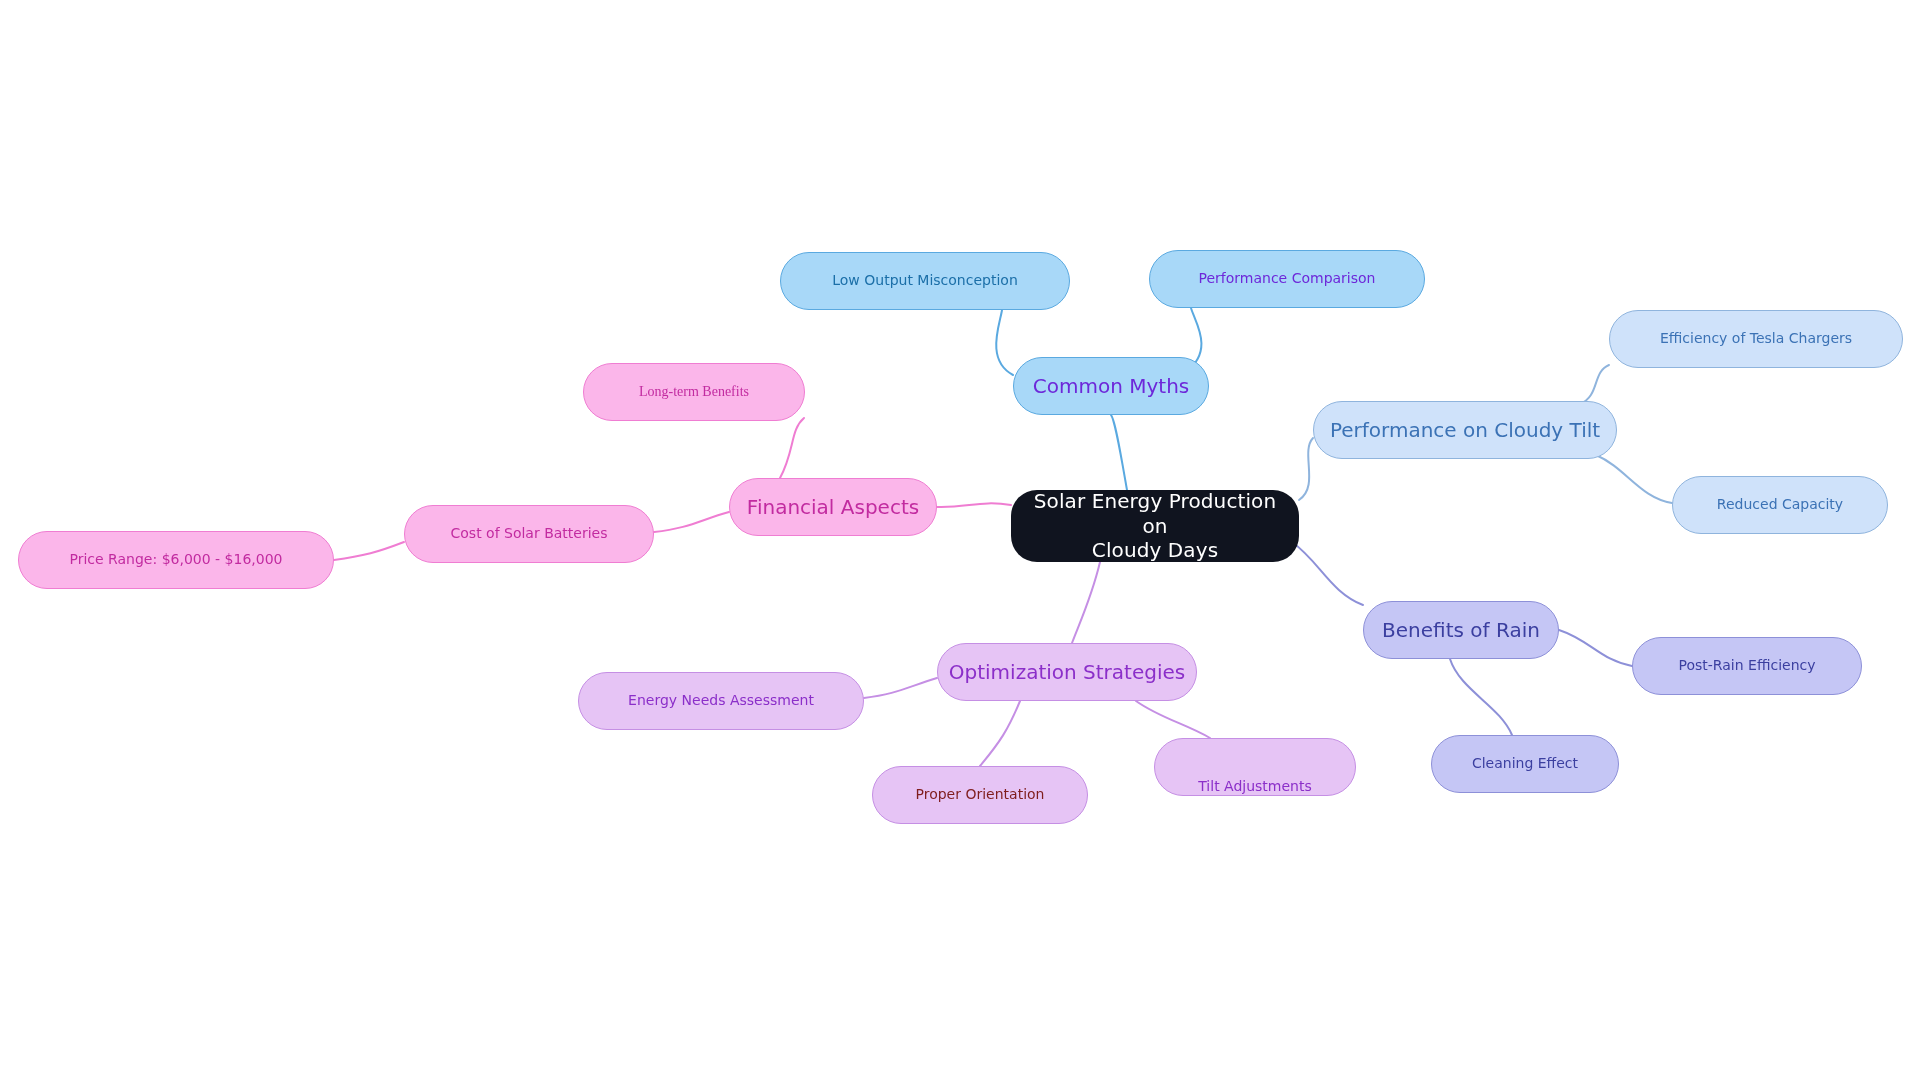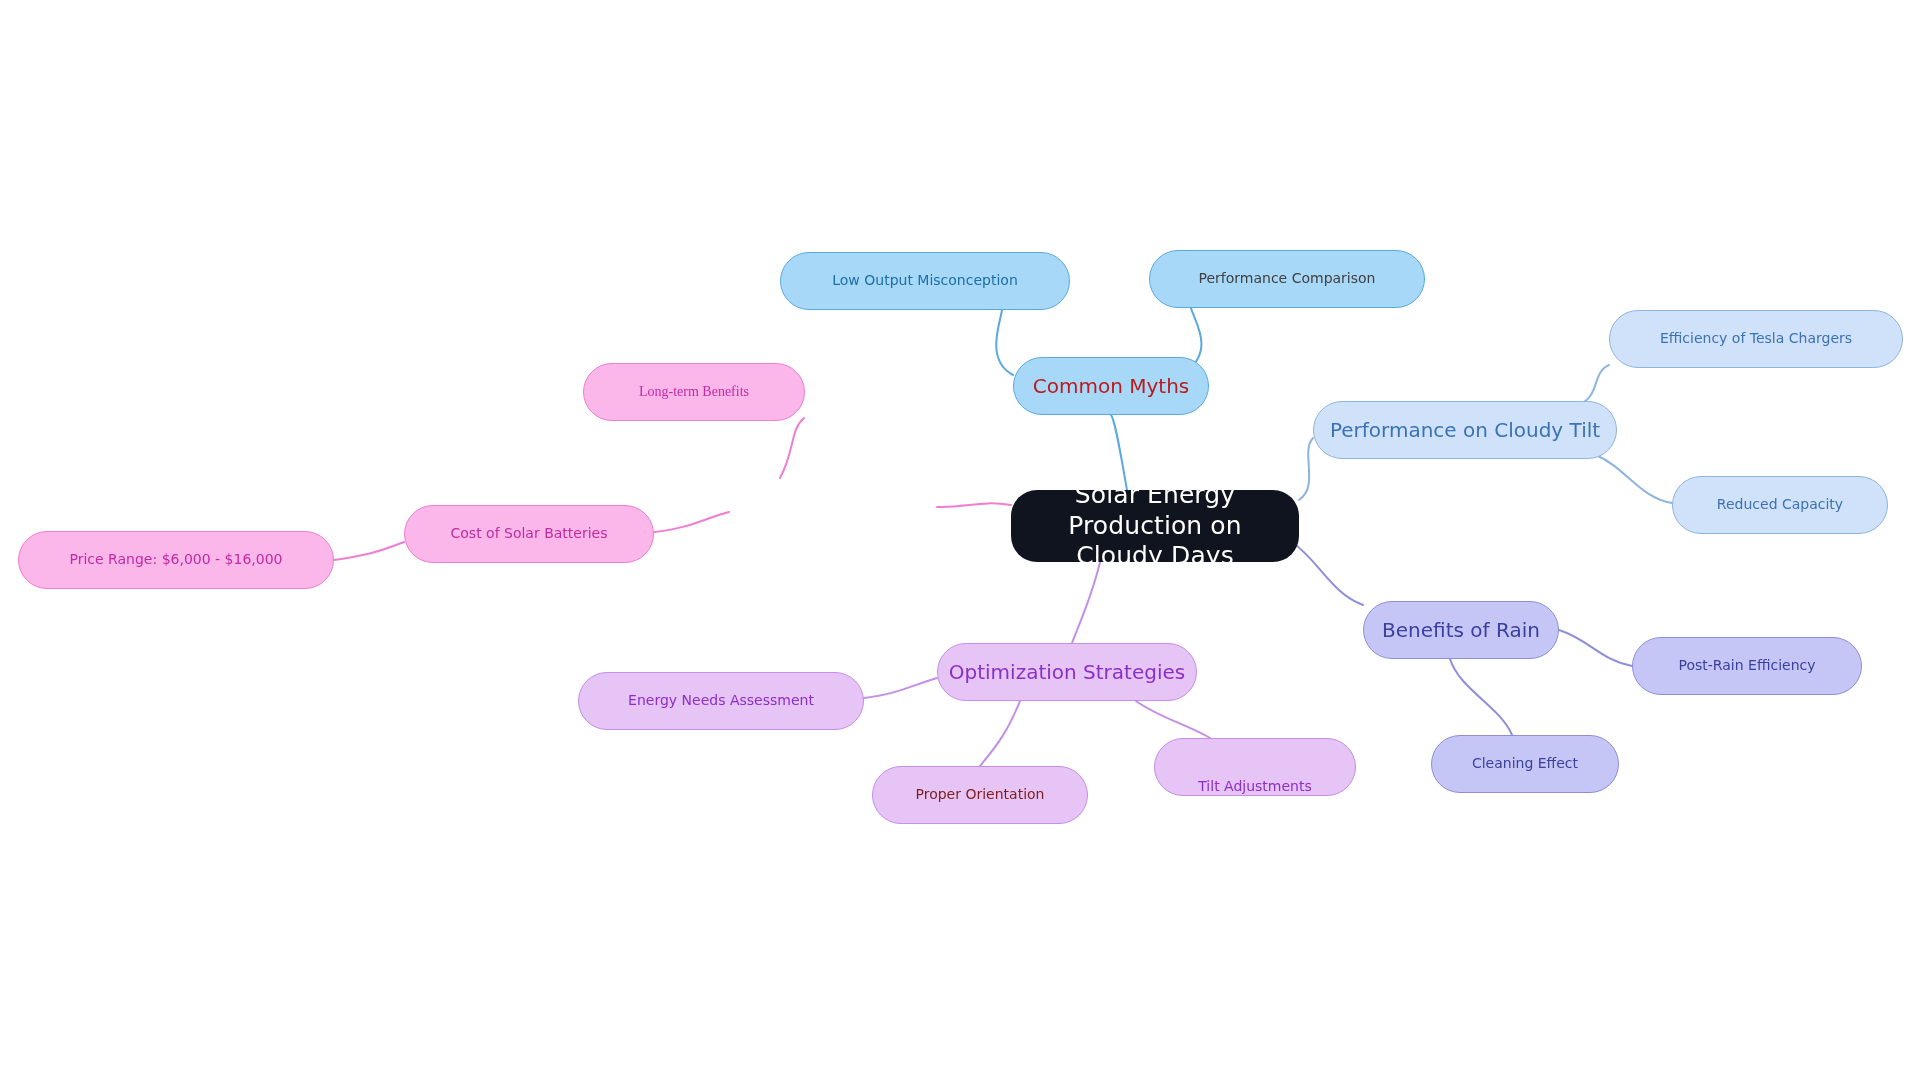--- a/index.html
+++ b/index.html
@@ -38,21 +38,21 @@
     text-align: center;
     border-radius: 999px;
     border-style: solid;
     border-width: 1px;
     line-height: 1.22;
     white-space: pre-line;
     padding: 0 10px;
   }
   .node-central {
     border-radius: 26px;
-    font-size: 25px;
+    font-size: 20px;
     letter-spacing: 0.1px;
     border-width: 0;
   }
   .node-branch {
     font-size: 20px;
   }
   .node-leaf {
     font-size: 14px;
   }
 </style>
@@ -74,29 +74,30 @@
       <path d="M 780 478 C 795 450, 790 430, 804 418" fill="none" stroke="#ef7dd2" stroke-width="2" stroke-linecap="round"></path>
       <path d="M 729 512 C 700 520, 690 528, 654 532" fill="none" stroke="#ef7dd2" stroke-width="2" stroke-linecap="round"></path>
       <path d="M 404 542 C 378 552, 364 556, 334 560" fill="none" stroke="#ef7dd2" stroke-width="2" stroke-linecap="round"></path>
       <path d="M 1100 562 C 1092 596, 1080 622, 1072 643" fill="none" stroke="#c58fe4" stroke-width="2" stroke-linecap="round"></path>
       <path d="M 937 678 C 905 688, 896 694, 864 698" fill="none" stroke="#c58fe4" stroke-width="2" stroke-linecap="round"></path>
       <path d="M 1020 701 C 1008 730, 1000 742, 980 766" fill="none" stroke="#c58fe4" stroke-width="2" stroke-linecap="round"></path>
       <path d="M 1136 701 C 1160 718, 1186 724, 1210 738" fill="none" stroke="#c58fe4" stroke-width="2" stroke-linecap="round"></path>
     </svg>
 <div class="node node-central" style="left: 1011px; top: 490px; width: 288px; height: 72px; background: rgb(16, 20, 31); color: rgb(255, 255, 255);"><span>Solar Energy Production on
 Cloudy Days</span></div>
-    <div class="node node-branch" style="left: 1013px; top: 357px; width: 196px; height: 58px; background: rgb(168, 216, 248); color: #b91c1c; border-color: rgb(90, 169, 224);"><span>Common Myths</span></div>
+    <div class="node node-branch" style="left: 1013px; top: 357px; width: 196px; height: 58px; background: rgb(168, 216, 248); color: #6d28d9; border-color: rgb(90, 169, 224);"><span>Common Myths</span></div>
     <div class="node node-leaf" style="left: 780px; top: 252px; width: 290px; height: 58px; background: rgb(168, 216, 248); color: rgb(27, 111, 168); border-color: rgb(90, 169, 224);"><span>Low Output Misconception</span></div>
-    <div class="node node-leaf" style="left: 1149px; top: 250px; width: 276px; height: 58px; background: rgb(168, 216, 248); color: #404040; border-color: rgb(90, 169, 224);"><span>Performance Comparison</span></div>
+    <div class="node node-leaf" style="left: 1149px; top: 250px; width: 276px; height: 58px; background: rgb(168, 216, 248); color: #6d28d9; border-color: rgb(90, 169, 224);"><span>Performance Comparison</span></div>
     <div class="node node-branch" style="left: 1313px; top: 401px; width: 304px; height: 58px; background: rgb(207, 226, 250); color: rgb(59, 114, 181); border-color: rgb(143, 180, 221);"><span>Performance on Cloudy Tilt</span></div>
     <div class="node node-leaf" style="left: 1609px; top: 310px; width: 294px; height: 58px; background: rgb(207, 226, 250); color: rgb(59, 114, 181); border-color: rgb(143, 180, 221);"><span>Efficiency of Tesla Chargers</span></div>
     <div class="node node-leaf" style="left: 1672px; top: 476px; width: 216px; height: 58px; background: rgb(207, 226, 250); color: rgb(59, 114, 181); border-color: rgb(143, 180, 221);"><span>Reduced Capacity</span></div>
     <div class="node node-branch" style="left: 1363px; top: 601px; width: 196px; height: 58px; background: rgb(197, 198, 245); color: rgb(59, 63, 160); border-color: rgb(141, 144, 216);"><span>Benefits of Rain</span></div>
     <div class="node node-leaf" style="left: 1632px; top: 637px; width: 230px; height: 58px; background: rgb(197, 198, 245); color: rgb(59, 63, 160); border-color: rgb(141, 144, 216);"><span>Post-Rain Efficiency</span></div>
     <div class="node node-leaf" style="left: 1431px; top: 735px; width: 188px; height: 58px; background: rgb(197, 198, 245); color: rgb(59, 63, 160); border-color: rgb(141, 144, 216);"><span>Cleaning Effect</span></div>
+    <div class="node node-branch" style="left: 729px; top: 478px; width: 208px; height: 58px; background: rgb(251, 182, 234); color: rgb(194, 43, 160); border-color: rgb(239, 125, 210);"><span>Financial Aspects</span></div>
     <div class="node node-leaf" style="left: 583px; top: 363px; width: 222px; height: 58px; background: rgb(251, 182, 234); color: rgb(194, 43, 160); border-color: rgb(239, 125, 210); font-family: Liberation Serif, serif;"><span>Long-term Benefits</span></div>
     <div class="node node-leaf" style="left: 404px; top: 505px; width: 250px; height: 58px; background: rgb(251, 182, 234); color: rgb(194, 43, 160); border-color: rgb(239, 125, 210);"><span>Cost of Solar Batteries</span></div>
     <div class="node node-leaf" style="left: 18px; top: 531px; width: 316px; height: 58px; background: rgb(251, 182, 234); color: rgb(194, 43, 160); border-color: rgb(239, 125, 210);"><span>Price Range: $6,000 - $16,000</span></div>
     <div class="node node-branch" style="left: 937px; top: 643px; width: 260px; height: 58px; background: rgb(230, 196, 245); color: rgb(139, 47, 201); border-color: rgb(197, 143, 228);"><span>Optimization Strategies</span></div>
     <div class="node node-leaf" style="left: 578px; top: 672px; width: 286px; height: 58px; background: rgb(230, 196, 245); color: rgb(139, 47, 201); border-color: rgb(197, 143, 228);"><span>Energy Needs Assessment</span></div>
     <div class="node node-leaf" style="left: 872px; top: 766px; width: 216px; height: 58px; background: rgb(230, 196, 245); color: #7f1d1d; border-color: rgb(197, 143, 228);"><span>Proper Orientation</span></div>
     <div class="node node-leaf" style="left: 1154px; top: 738px; width: 202px; height: 58px; background: rgb(230, 196, 245); color: rgb(139, 47, 201); border-color: rgb(197, 143, 228); align-items: flex-end;"><span>Tilt Adjustments</span></div>
   </div>
 
 </body></html>

